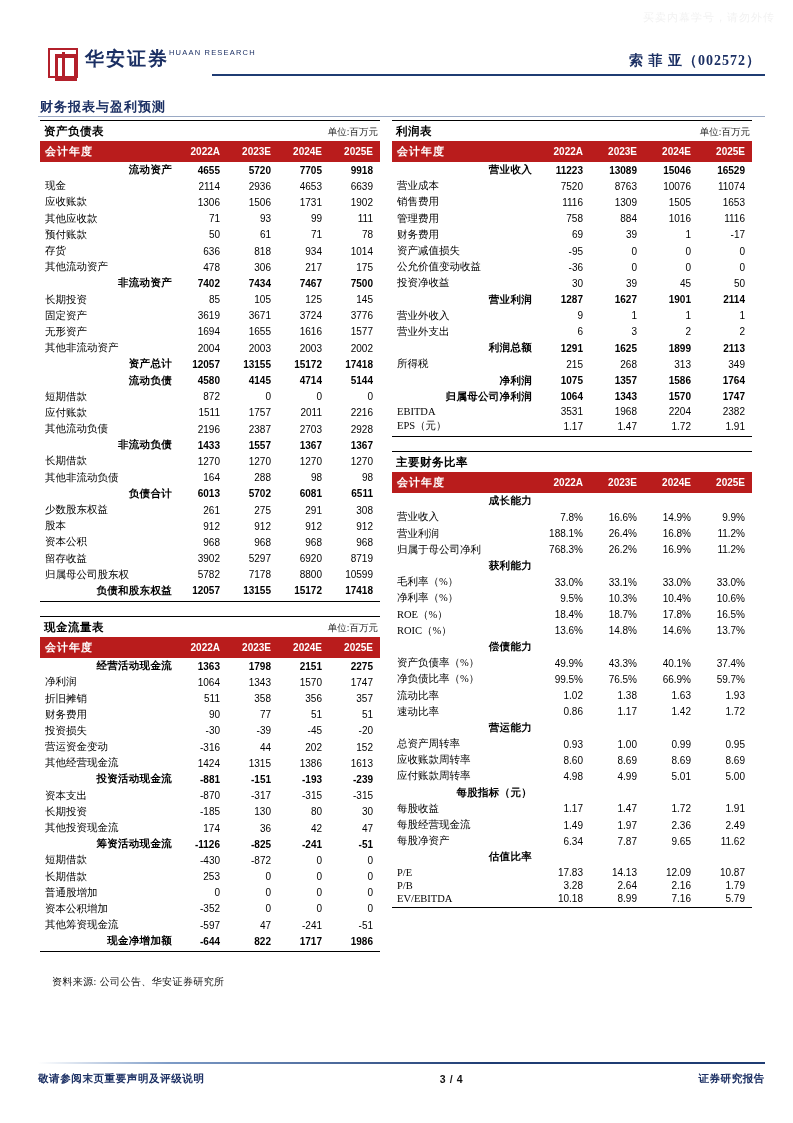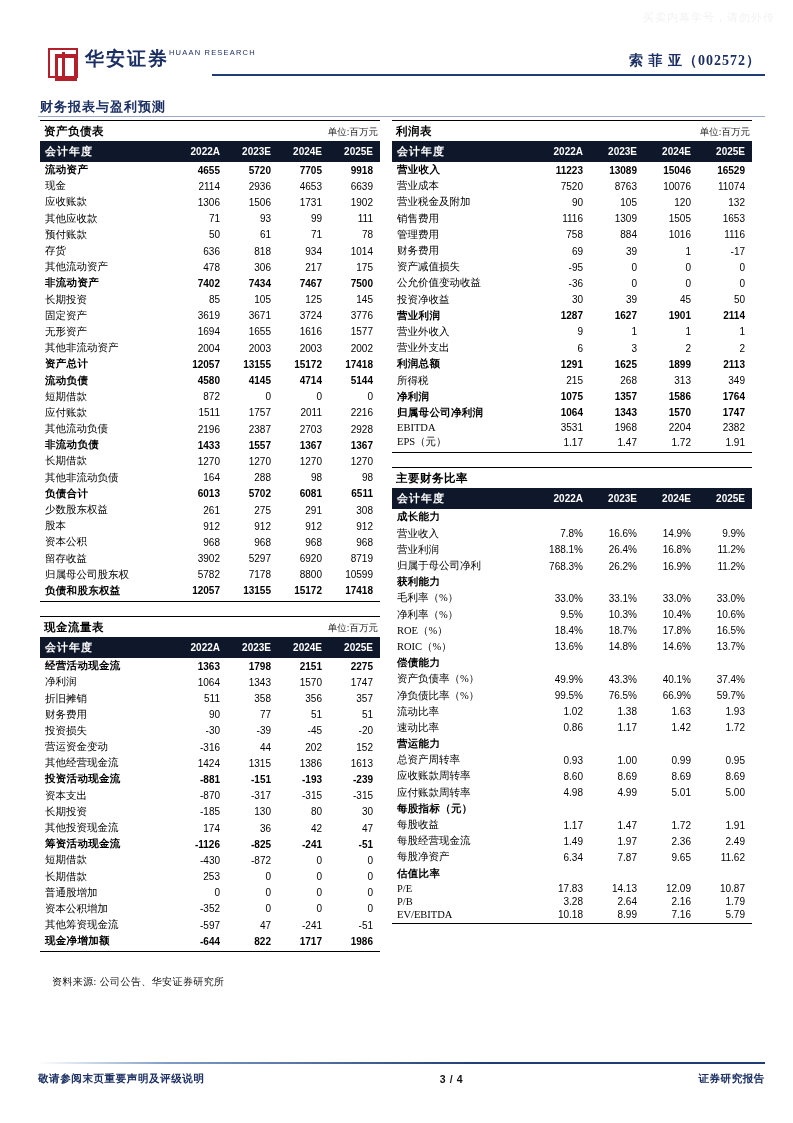--- a/index.html
+++ b/index.html
@@ -104,21 +104,21 @@
 
   table.fin {
     width: 100%;
     border-collapse: collapse;
     table-layout: fixed;
   }
   table.fin col.lbl  { width: 40%; }
   table.fin col.num  { width: 15%; }
 
   table.fin thead th {
-    background: #0f172a;
+    background: #b91c1c;
     color: #ffffff;
     font-size: 10px;
     font-weight: bold;
     padding: 3px 4px 3px 4px;
     font-family: "Liberation Sans", sans-serif;
   }
   table.fin thead th.h-lbl {
     text-align: left;
     font-family: "Liberation Serif", serif;
     font-size: 11px;
@@ -139,21 +139,21 @@
     overflow: hidden;
     text-overflow: clip;
   }
   table.fin td.num {
     text-align: right;
     padding-right: 7px;
     font-family: "Liberation Sans", sans-serif;
     font-size: 10px;
   }
   table.fin tr.bold td { font-weight: bold; }
-  table.fin tr.bold td.lbl { letter-spacing: .3px; }
+  table.fin tr.bold td.lbl { letter-spacing: .3px; text-align: right; }
   .tbl-bottom { border-bottom: 1.3px solid #000; height: 0; margin-top: 2px; }
 
   
   .source-note {
     position: absolute;
     left: 52px; top: 975px;
     font-size: 10px; color: #111;
     letter-spacing: .4px;
   }
 
@@ -599,27 +599,20 @@
               <td class="num">16529</td>
             </tr>
             <tr>
               <td class="lbl">营业成本</td>
               <td class="num">7520</td>
               <td class="num">8763</td>
               <td class="num">10076</td>
               <td class="num">11074</td>
             </tr>
             <tr>
-              <td class="lbl">营业税金及附加</td>
-              <td class="num">90</td>
-              <td class="num">105</td>
-              <td class="num">120</td>
-              <td class="num">132</td>
-            </tr>
-            <tr>
               <td class="lbl">销售费用</td>
               <td class="num">1116</td>
               <td class="num">1309</td>
               <td class="num">1505</td>
               <td class="num">1653</td>
             </tr>
             <tr>
               <td class="lbl">管理费用</td>
               <td class="num">758</td>
               <td class="num">884</td>

